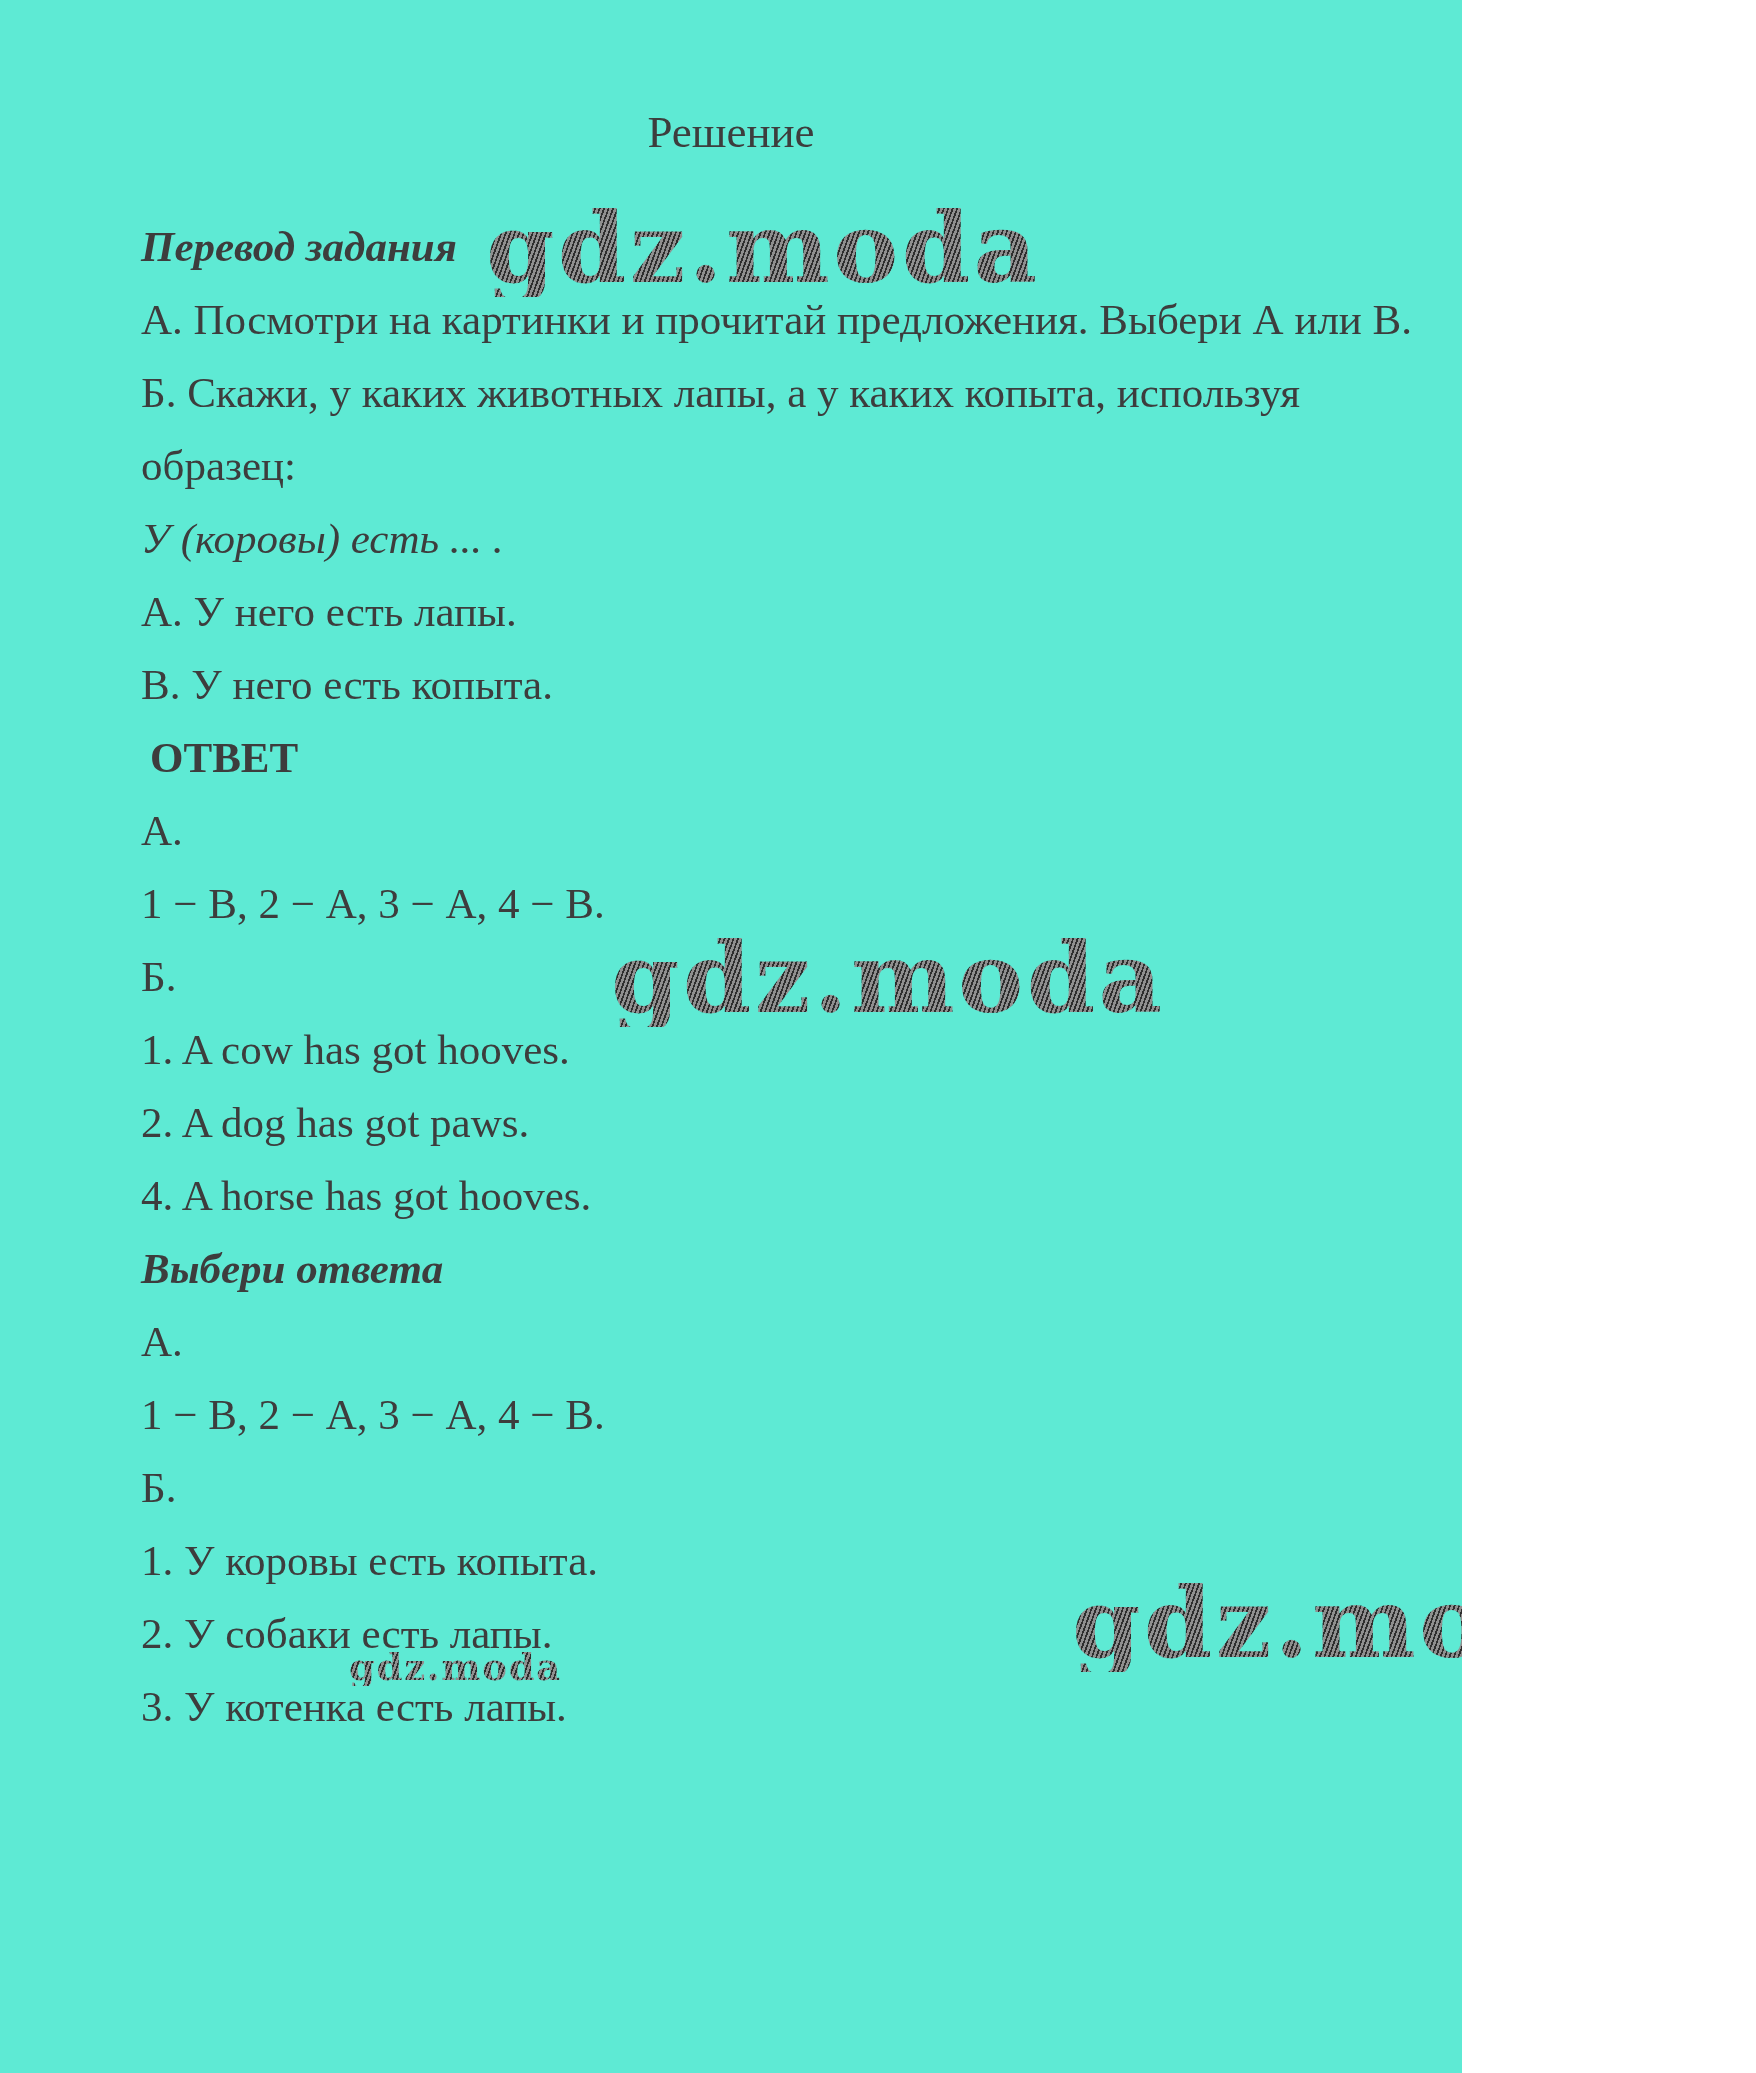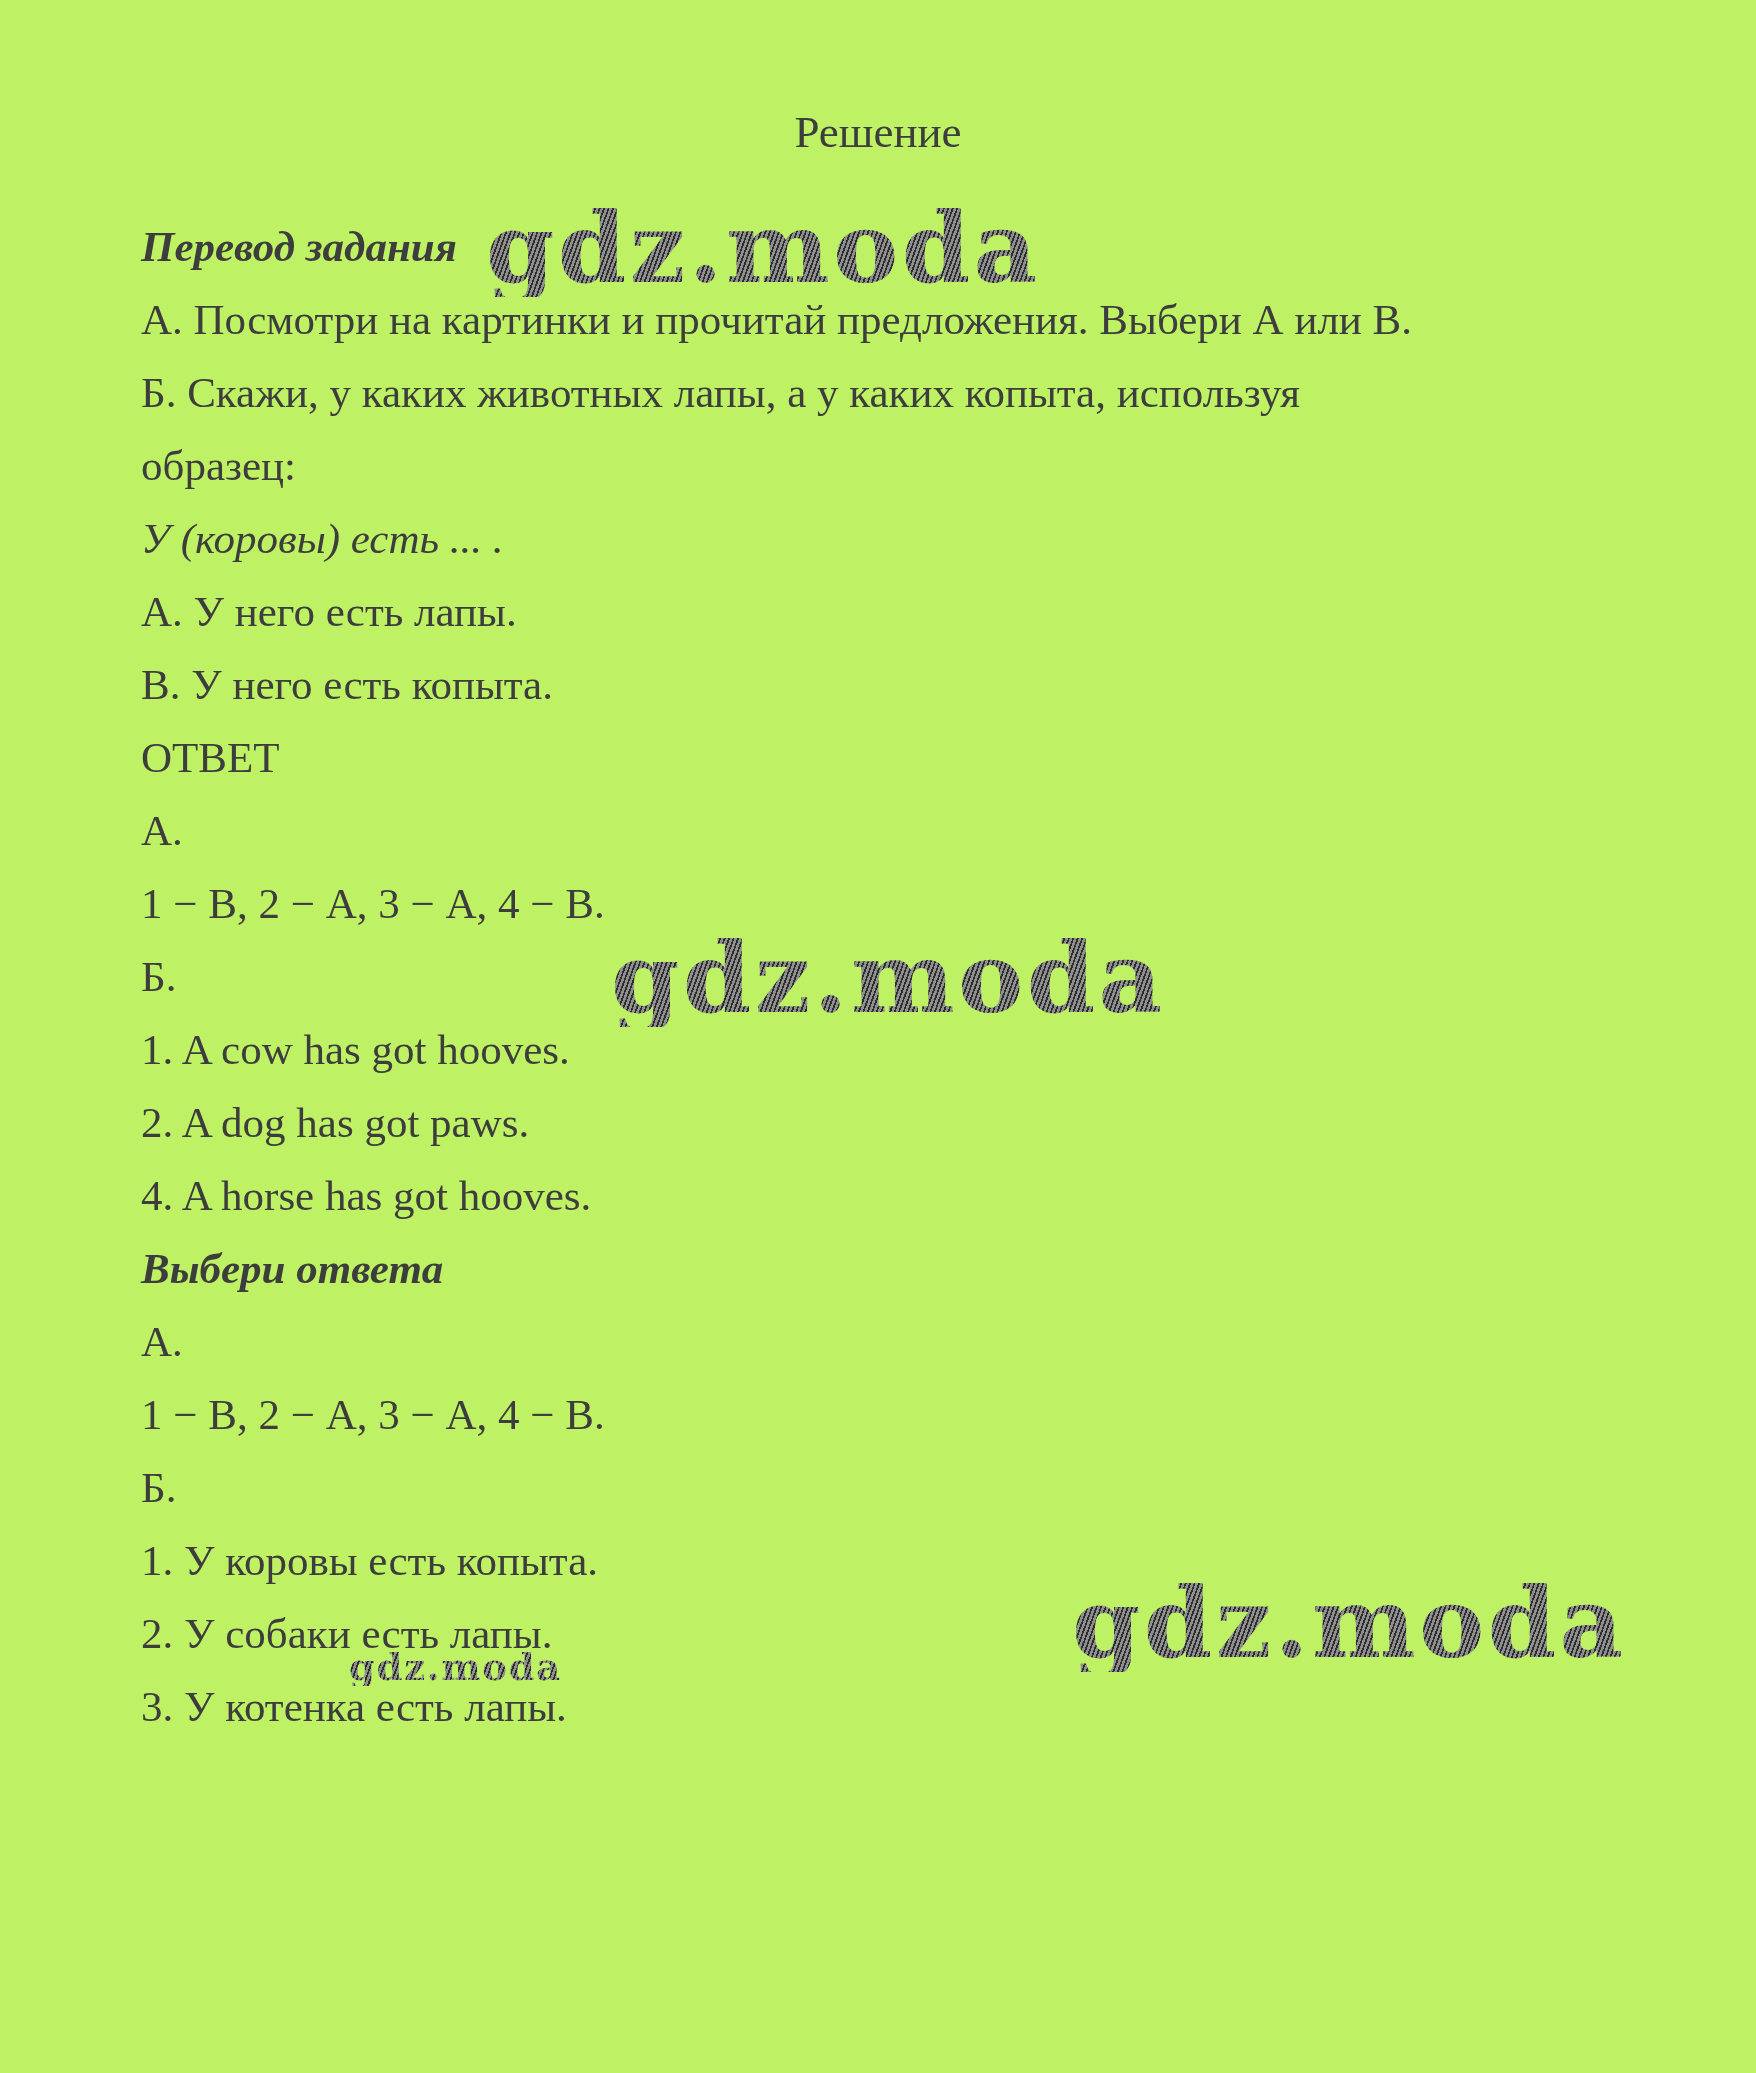--- a/index.html
+++ b/index.html
@@ -4,23 +4,23 @@
 <style>
   * { margin: 0; padding: 0; box-sizing: border-box; }
   html, body { width: 1756px; height: 2073px; }
   body {
     background: #ffffff;
     font-family: "Liberation Serif", "DejaVu Serif", serif;
     color: #3d3d3d;
   }
   .page {
     position: relative;
-    width: 1756px;
+    width: 1462px;
     height: 2073px;
-    background: #bef264;
+    background: #5eead4;
     overflow: hidden;
   }
   .title {
     position: absolute;
     top: 106px;
     left: 0;
     width: 100%;
     text-align: center;
     font-size: 45px;
     font-weight: normal;
@@ -28,21 +28,21 @@
   .content {
     position: absolute;
     top: 210px;
     left: 141px;
     width: 1520px;
     font-size: 43px;
     line-height: 73px;
   }
   .line { margin: 0; }
   .heading-bi { font-weight: bold; font-style: italic; }
-  .heading-b  { font-weight: normal; }
+  .heading-b  { font-weight: bold; margin-left: 9px; }
   .italic     { font-style: italic; }
 
   .watermark {
     position: absolute;
     font-family: "DejaVu Serif", "Liberation Serif", serif;
     font-weight: bold;
     white-space: nowrap;
     line-height: 1;
     letter-spacing: 3.3px;
     color: #4a4a4a;

